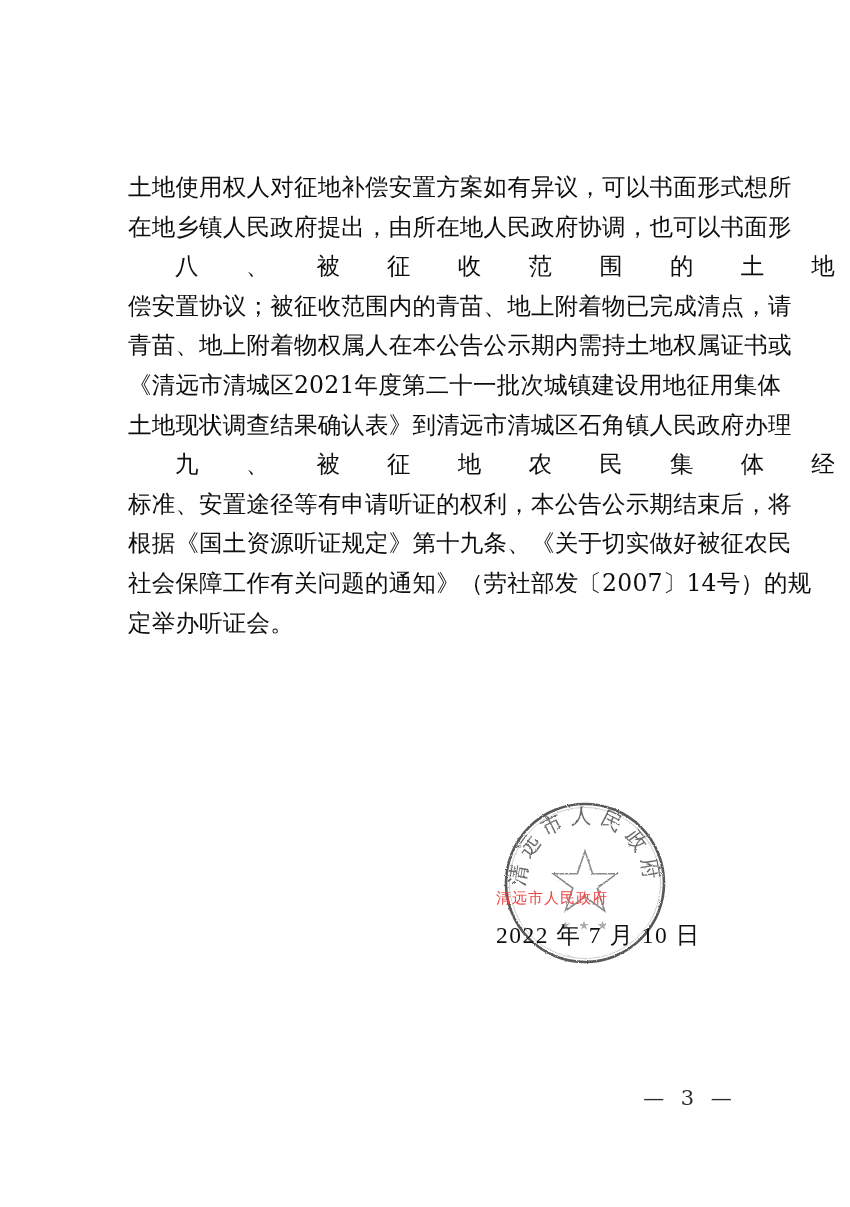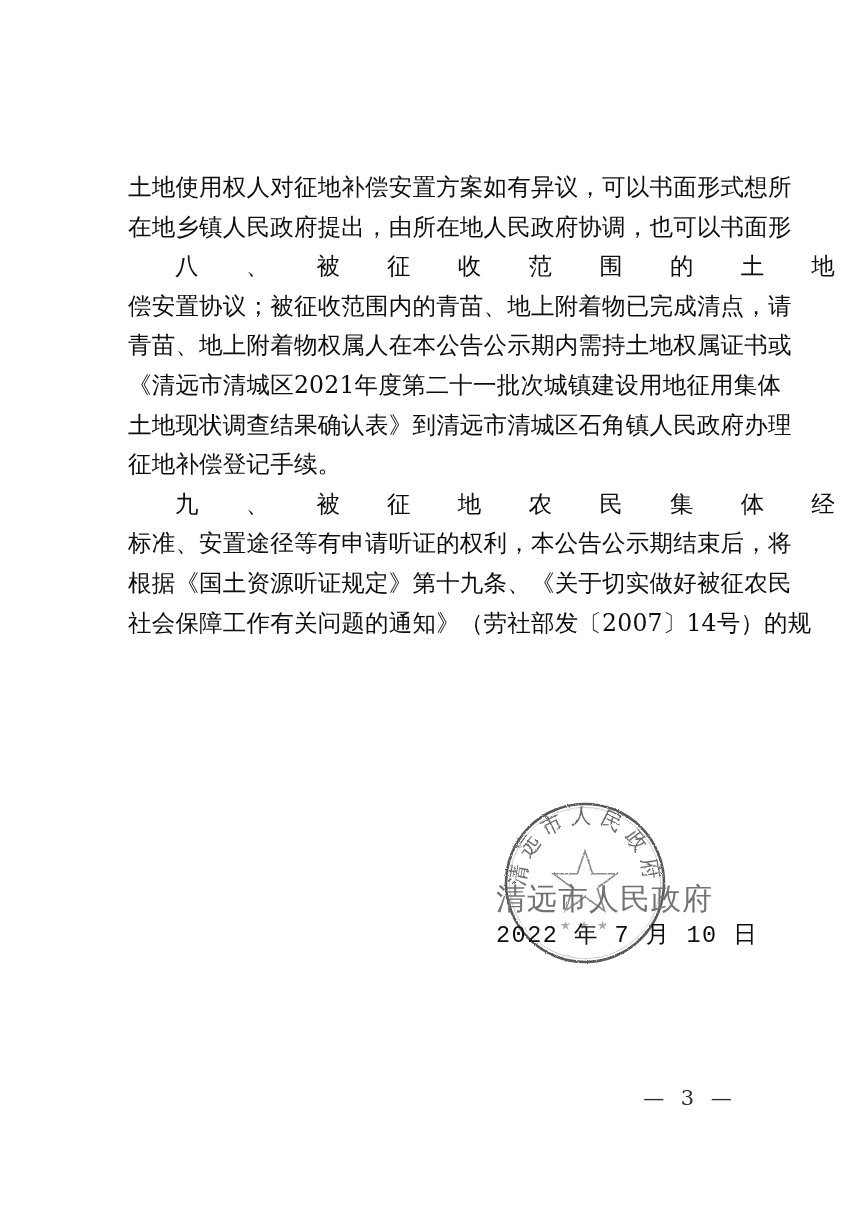--- a/index.html
+++ b/index.html
@@ -52,33 +52,33 @@
   }
 
   
   .signature {
     position: absolute;
     left: 496px;
     top: 880px;
     width: 300px;
   }
   .sig-line {
-    font-size: 30px;
+    font-size: 15px;
     line-height: 37px;
     white-space: nowrap;
-    color: #737373;
+    color: #ef4444;
     letter-spacing: 1px;
   }
   .sig-date {
     font-size: 23.5px;
     line-height: 37px;
     white-space: nowrap;
     color: #0e0e0e;
     letter-spacing: 1.5px;
-    font-family: Liberation Mono, monospace;
+    font-family: Liberation Serif, serif;
   }
 
   
   .seal {
     position: absolute;
     left: 503px;
     top: 801px;
     width: 164px;
     height: 164px;
     pointer-events: none;
@@ -306,21 +306,20 @@
           <span>石</span>
           <span>角</span>
           <span>镇</span>
           <span>人</span>
           <span>民</span>
           <span>政</span>
           <span>府</span>
           <span>办</span>
           <span>理</span>
         </div>
-      <div class="line">征地补偿登记手续。</div>
     </div>
 
     <div class="para">
       <div class="line justify indent">
           <span style="width: 47px;"></span>
           <span>九</span>
           <span>、</span>
           <span>被</span>
           <span>征</span>
           <span>地</span>
@@ -418,20 +417,21 @@
           <span>7</span>
           <span>〕</span>
           <span>1</span>
           <span>4</span>
           <span> </span>
           <span>号</span>
           <span>）</span>
           <span>的</span>
           <span>规</span>
         </div>
+      <div class="line">定举办听证会。</div>
     </div>
 
 
   </div>
 
   <div class="seal">
     <svg width="164" height="164" viewBox="0 0 164 164" aria-hidden="true">
       <defs>
         <path id="sealArc" d="M 22,82 A 60,60 0 0 1 142,82" fill="none"></path>
         <filter id="rough">

